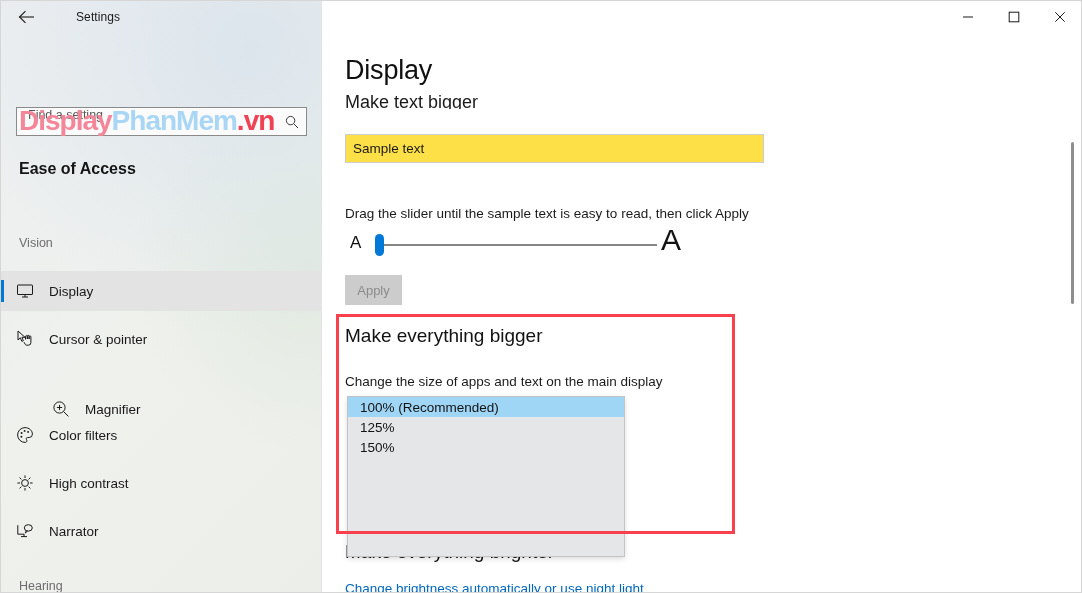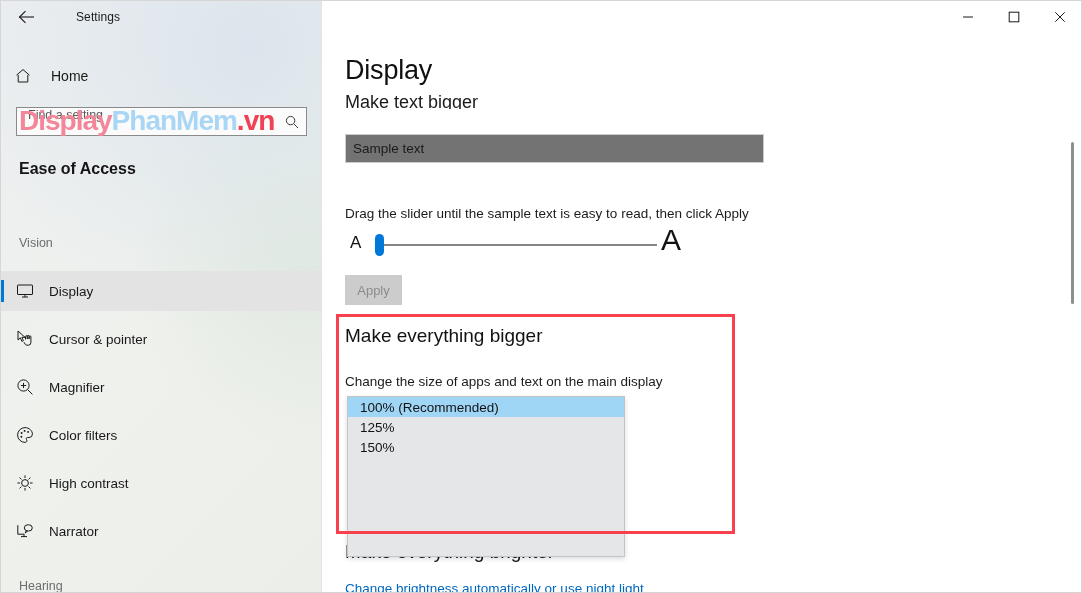--- a/index.html
+++ b/index.html
@@ -203,21 +203,21 @@
     content: "";
     position: absolute;
     left: 0;
     top: 9px;
     width: 3px;
     height: 22px;
     background: #0078d7;
   }
   #nav-display   { top: 270px; }
   #nav-cursor    { top: 318px; }
-  #nav-magnifier { top: 366px; }
+  #nav-magnifier { top: 388px; padding-left: 36px; }
   #nav-color     { top: 414px; }
   #nav-contrast  { top: 462px; }
   #nav-narrator  { top: 510px; }
 
   #group-label-hearing {
     position: absolute;
     top: 578px;
     left: 18px;
     font-size: 12.5px;
     color: #6d6d6d;
@@ -259,21 +259,21 @@
   }
 
   #sample-text-box {
     position: absolute;
     top: 101px;
     left: 22px;
     width: 419px;
     height: 29px;
     border: 1px solid #cccccc;
     box-sizing: border-box;
-    background: #737373;
+    background: #fde047;
     display: flex;
     align-items: center;
   }
   #sample-text-value {
     font-size: 13.5px;
     color: #1b1b1b;
     margin-left: 7px;
   }
 
   #slider-hint {
@@ -446,29 +446,20 @@
   }
 </style>
 </head>
 <body>
 
 <div id="app-window">
 
   <div id="sidebar">
     <div id="sidebar-watermark-tint"></div>
 
-    <div id="home-row">
-      <span class="nav-icon">
-        <svg width="18" height="18" viewBox="0 0 18 18">
-          <path d="M2.5 8.2 L9 2.6 L15.5 8.2" fill="none" stroke="#1a1a1a" stroke-width="1"></path>
-          <path d="M4.2 8.0 L4.2 15 L13.8 15 L13.8 8.0" fill="none" stroke="#1a1a1a" stroke-width="1"></path>
-        </svg>
-      </span>
-      <span id="home-label">Home</span>
-    </div>
 
     <div id="search-box">
       <span id="search-placeholder">Find a setting</span>
       <span id="search-icon">
         <svg width="16" height="16" viewBox="0 0 16 16">
           <circle cx="6.6" cy="6.6" r="4.2" fill="none" stroke="#3a3a3a" stroke-width="1"></circle>
           <line x1="9.8" y1="9.8" x2="14" y2="14" stroke="#3a3a3a" stroke-width="1"></line>
         </svg>
       </span>
     </div>

